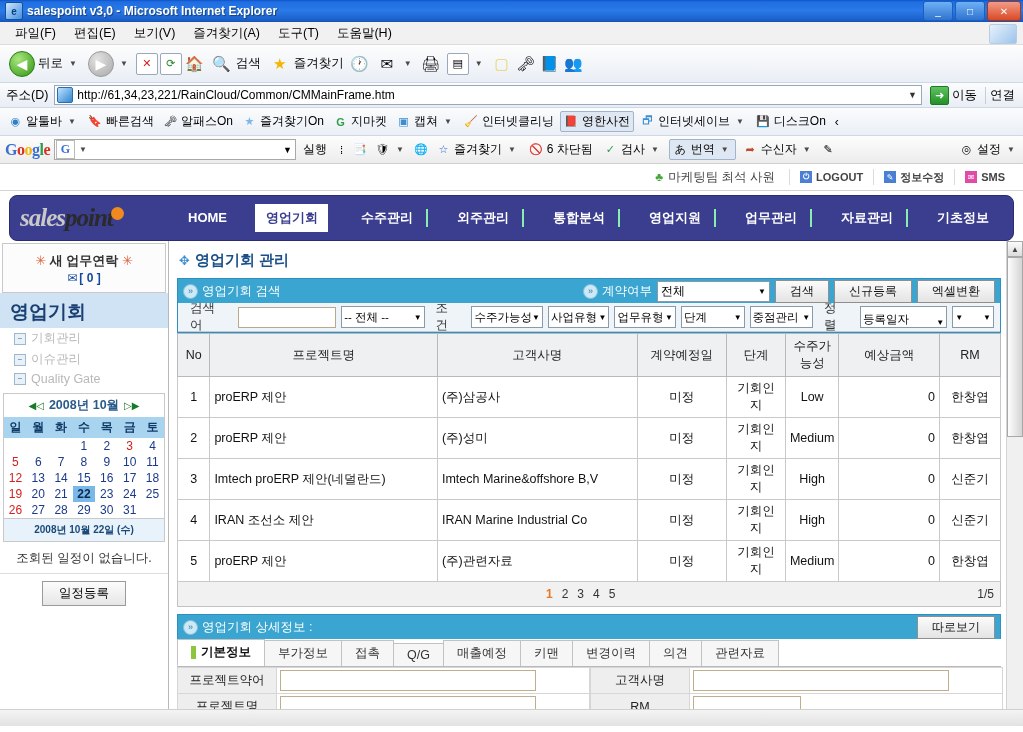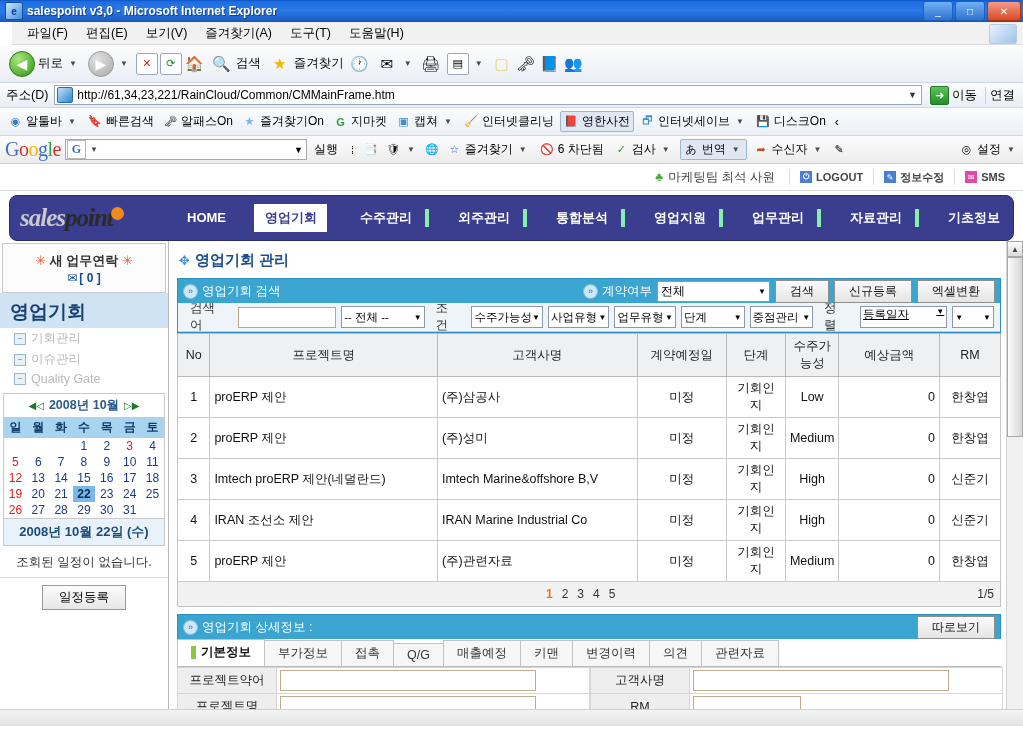--- a/index.html
+++ b/index.html
@@ -24,21 +24,21 @@
   .winbtns{position:absolute;right:2px;top:1px;display:flex;gap:2px;}
   .winbtn{
     width:28px;height:18px;border:1px solid #1d5fc0;border-radius:3px;
     background:linear-gradient(180deg,#6fb0f5,#2e73d0);
     color:#fff;font-size:10px;display:flex;align-items:center;justify-content:center;
   }
   .winbtn.close{background:linear-gradient(180deg,#f39b86,#d94a26);border-color:#a83716;width:32px;}
   
   .menubar{
     height:22px;background:#f1f1f1;border-bottom:1px solid #dcdcdc;
-    display:flex;align-items:center;padding-left:6px;position:relative;margin-left:12px;
+    display:flex;align-items:center;padding-left:6px;position:relative;
   }
   .menubar .mi{padding:2px 9px;font-size:12.5px;}
   .menu-logo{position:absolute;right:6px;top:2px;width:26px;height:18px;
     background:linear-gradient(135deg,#e8f1fb,#9cc4ec);border:1px solid #b8cde2;border-radius:2px;}
   
   .toolbar{
     height:37px;background:linear-gradient(180deg,#fdfdfd,#e9eef5);
     border-bottom:1px solid #cfd8e4;display:flex;align-items:center;padding-left:6px;gap:2px;
   }
   .tbi{display:flex;align-items:center;gap:3px;padding:2px 3px;font-size:12.5px;cursor:default;}
@@ -71,21 +71,21 @@
   
   .exbar{
     height:27px;background:linear-gradient(180deg,#fbfcfd,#eaeff6);
     border-bottom:1px solid #cfd8e4;display:flex;align-items:center;padding:0 5px;gap:3px;overflow:hidden;
   }
   .exitem{display:flex;align-items:center;gap:3px;font-size:12px;padding:1px 3px;white-space:nowrap;}
   .exitem.sel{background:#dfe7f2;border:1px solid #9fb4cf;border-radius:2px;}
   .sm{width:15px;height:15px;display:flex;align-items:center;justify-content:center;font-size:11px;}
   .gbar{height:27px;background:linear-gradient(180deg,#fdfdfd,#ececec);
         border-bottom:1px solid #cfcfcf;display:flex;align-items:center;padding:0 5px;gap:4px;overflow:hidden;}
-  .glogo{font-size:20px;font-weight:normal;font-family:"Liberation Serif",serif;letter-spacing:-.5px;}
+  .glogo{font-size:16px;font-weight:bold;font-family:"Liberation Serif",serif;letter-spacing:-.5px;}
   .glogo .b{color:#3c6fd0;}.glogo .r{color:#d93025;}.glogo .y{color:#f2b705;}.glogo .g{color:#2e9e4a;}
   .gsearch{display:flex;align-items:center;height:19px;border:1px solid #a8a8a8;background:#fff;width:240px;}
   .gsearch .gb{width:17px;height:17px;border:1px solid #b9b9b9;margin:0 1px;display:flex;
        align-items:center;justify-content:center;font-size:12px;font-weight:bold;color:#3c6fd0;
        font-family:"Liberation Serif",serif;}
   .gsearch .gc{margin-left:auto;font-size:9px;padding-right:3px;}
   
   .appwrap{width:1023px;height:545px;background:#fff;position:relative;overflow:hidden;}
   .apphead{height:26px;background:#fff;display:flex;align-items:center;justify-content:flex-end;
            border-bottom:1px solid #d4d4d4;padding-right:8px;gap:0;}
@@ -99,21 +99,21 @@
   
   .navbar{height:44px;margin:4px 9px 0 9px;background:#3b3d8f;border:1px solid #2a2c70;
           display:flex;align-items:center;border-radius:8px;}
   .logo{width:155px;padding-left:10px;font-size:25px;font-style:italic;font-weight:bold;
         font-family:"Liberation Serif",serif;letter-spacing:-1px;}
   .logo .l1{color:#c9c9c9;} .logo .l2{color:#2a2a2a;}
   .logo .dot{display:inline-block;width:13px;height:13px;background:#f08a1e;border-radius:50%;
        transform:translate(-2px,-6px);}
   .navitems{display:flex;align-items:center;gap:16px;}
   .navi{color:#fff;font-size:13px;font-weight:bold;padding:0 13px;white-space:nowrap;
-        border-right:4px solid #86efac;line-height:18px;}
+        border-right:2px solid #86efac;line-height:18px;}
   .navi:last-child{border-right:none;}
   .navi.home{border-right:none;padding-right:8px;}
   .navi.active{background:#fff;color:#3b3d8f;margin:0 4px;padding:4px 10px;border:1px solid #fff;
         border-right:none;}
   
   .cols{display:flex;height:473px;}
   .sidebar{width:168px;border-right:1px solid #b9b9b9;background:#fff;}
   .notice{height:48px;border:1px solid #c9c9c9;margin:2px 2px 0 2px;background:#fcfcfc;
           display:flex;flex-direction:column;align-items:center;justify-content:center;gap:1px;}
   .notice .l1{font-size:13px;font-weight:bold;color:#333;}
@@ -126,21 +126,21 @@
   .cal{margin:5px 3px 0 3px;border:1px solid #c9c9c9;background:#fff;}
   .calhead{display:flex;align-items:center;justify-content:center;gap:5px;padding:3px 0;
            font-size:12.5px;font-weight:bold;color:#2a5a8a;}
   .arw{color:#1a7a2a;font-size:10px;}
   table.caltbl{width:100%;border-collapse:collapse;font-size:12px;}
   table.caltbl th{background:#a8d4f0;color:#103a66;font-weight:bold;padding:2px 0;text-align:center;}
   table.caltbl td{text-align:center;padding:1px 0;color:#1b3a8a;width:14.28%;}
   table.caltbl td.sun{color:#d42020;} table.caltbl td.sat{color:#1b3a8a;}
   table.caltbl td.hol{color:#d42020;}
   table.caltbl td.sel{background:#79b8e8;color:#0a2a52;font-weight:bold;}
-  .caldate{background:#e8f2fa;text-align:center;padding:4px 0;font-size:13px;font-weight:bold;
+  .caldate{background:#e8f2fa;text-align:center;padding:4px 0;font-size:10px;font-weight:bold;
            color:#1b4a7a;border-top:1px solid #c9c9c9;}
   .noevent{text-align:center;padding:8px 0 6px;font-size:12.5px;color:#333;border-bottom:1px solid #ddd;}
   .calbtnwrap{text-align:center;padding:7px 0;}
   .calbtn{display:inline-block;padding:3px 16px;font-size:12.5px;background:linear-gradient(180deg,#fcfcfc,#e6e6e6);
           border:1px solid #9a9a9a;}
   
   .main{flex:1;background:#fff;padding:0 0 0 8px;position:relative;overflow:hidden;}
   .pagetitle{display:flex;align-items:center;gap:5px;padding:10px 0 8px 2px;font-size:15px;
              font-weight:bold;color:#1a4f8a;}
   .pagetitle .pl{color:#3f8fd0;font-size:13px;}
@@ -552,21 +552,21 @@
           </span>
           <span class="fsel" style="display:inline-flex;align-items:center;width:58px;overflow:hidden;">
             <span>단계</span>
             <span style="margin-left:auto;font-size:8px;">▼</span>
           </span>
           <span class="fsel" style="display:inline-flex;align-items:center;width:58px;overflow:hidden;">
             <span>중점관리</span>
             <span style="margin-left:auto;font-size:8px;">▼</span>
           </span>
           <span class="flabel">정렬</span>
-          <span class="fsel" style="display:inline-flex;align-items:flex-start;width:82px;text-decoration:underline;">
+          <span class="fsel" style="display:inline-flex;align-items:flex-end;width:82px;">
             <span>등록일자</span>
             <span style="margin-left:auto;font-size:8px;">▼</span>
           </span>
           <span class="fsel" style="display:inline-flex;align-items:center;width:36px;">
             <span style="font-size:8px;">▼</span>
             <span style="margin-left:auto;font-size:8px;">▼</span>
           </span>
         </div>
       </div>
 

